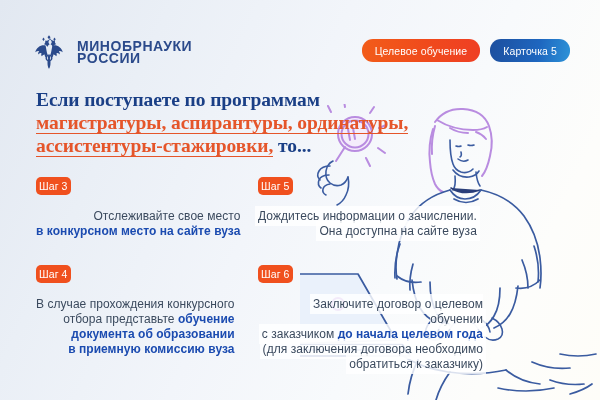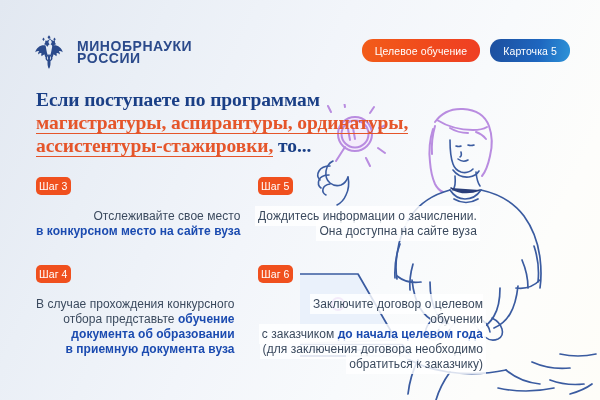--- a/index.html
+++ b/index.html
@@ -300,21 +300,21 @@
           <b>в конкурсном место на сайте вуза</b>
         </div>
       </div>
 
       <div class="step sp-4">
         <div class="step-badge">Шаг 4</div>
         <div class="step-body">
           <span>В случае прохождения конкурсного</span><br>
           <span>отбора представьте </span><b>обучение</b><br>
           <b>документа об образовании</b><br>
-          <b>в приемную документа вуза</b>
+          <b>в приемную комиссию вуза</b>
         </div>
       </div>
 
     </div>
 
     <div class="col col--right">
 
       <div class="step sp-5">
         <div class="step-badge">Шаг 5</div>
         <div class="step-body">

